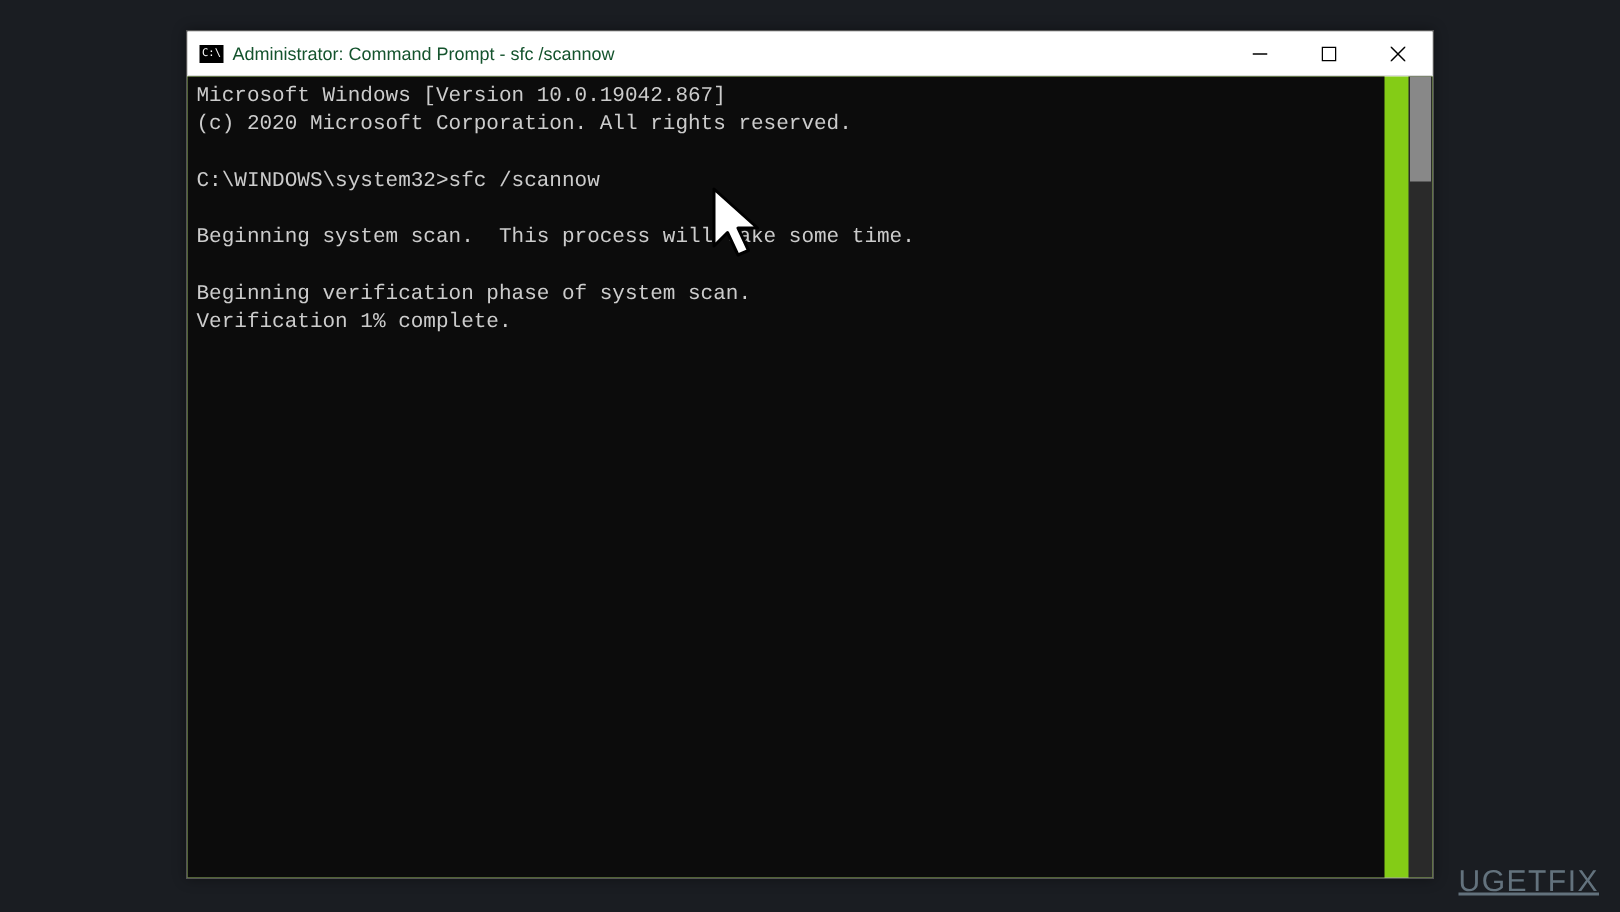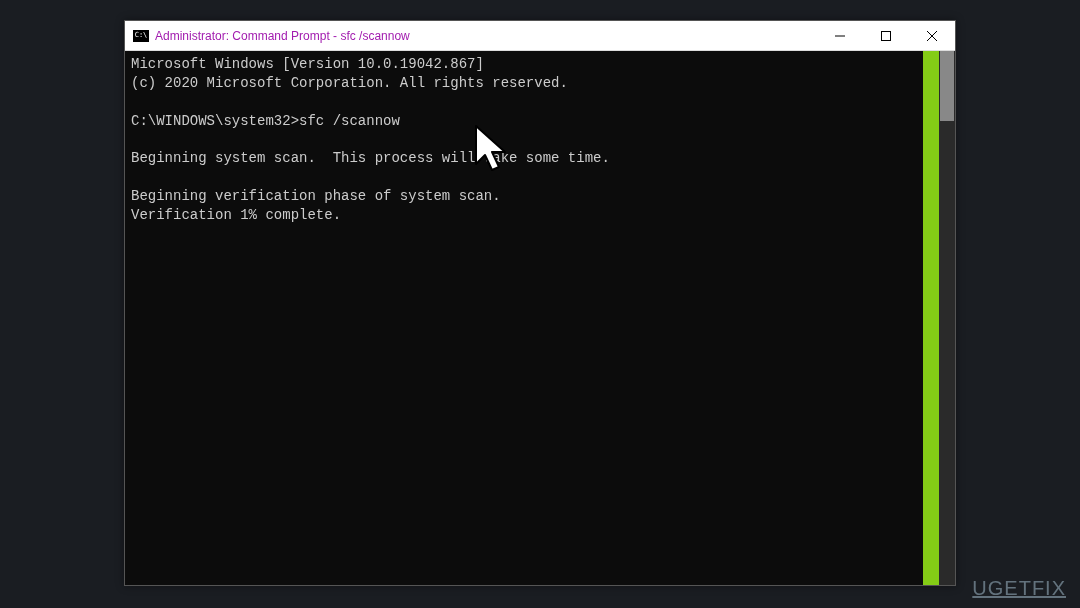--- a/index.html
+++ b/index.html
@@ -47,21 +47,21 @@
       justify-content: center;
     }
     .titlebar-icon span {
       color: #fff;
       font-size: 7px;
       font-family: monospace;
       line-height: 1;
     }
     .titlebar-title {
       font-size: 12px;
-      color: #a21caf;
+      color: #14532d;
       flex: 1;
     }
     .titlebar-controls {
       display: flex;
       height: 100%;
     }
     .titlebar-btn {
       width: 46px;
       height: 100%;
       display: flex;

